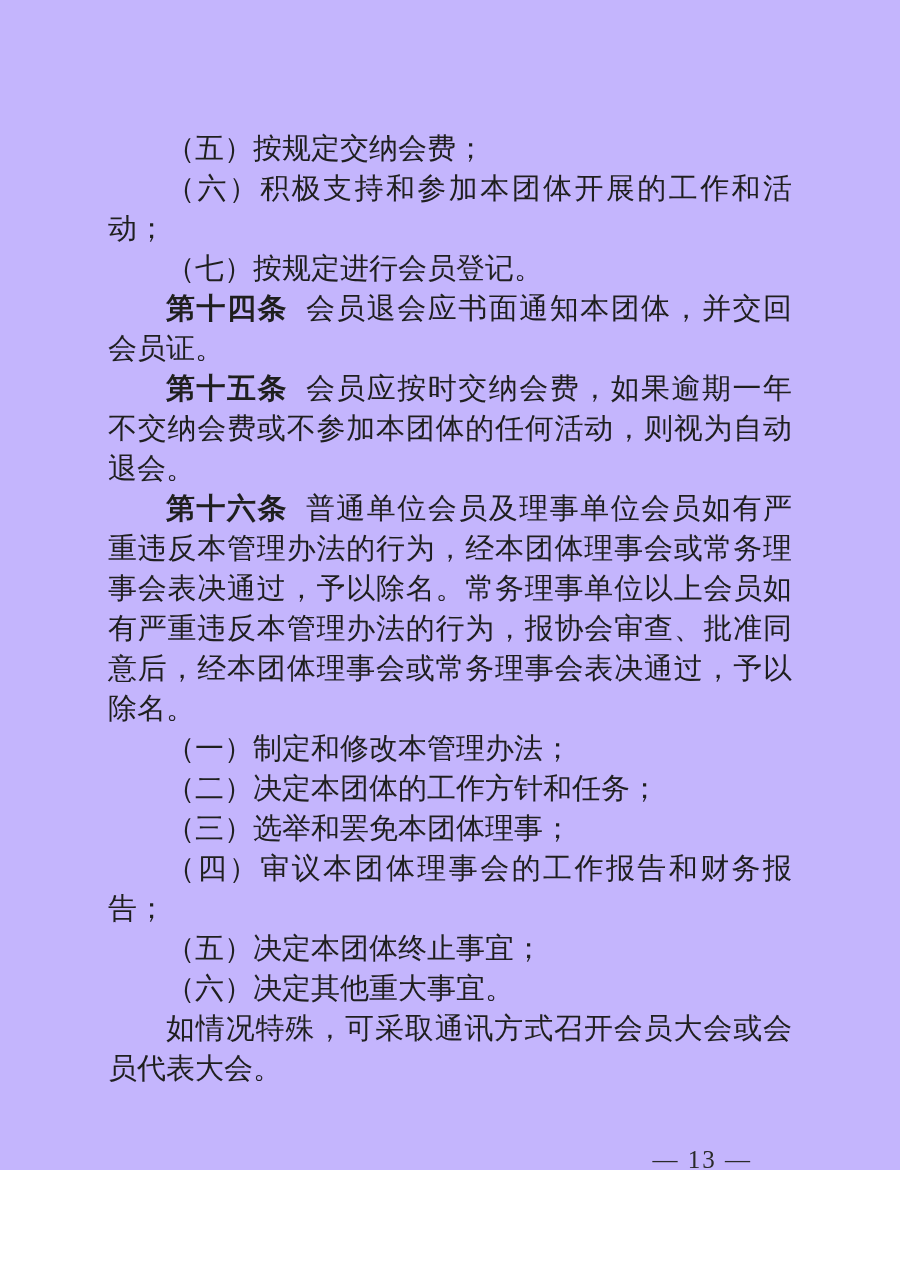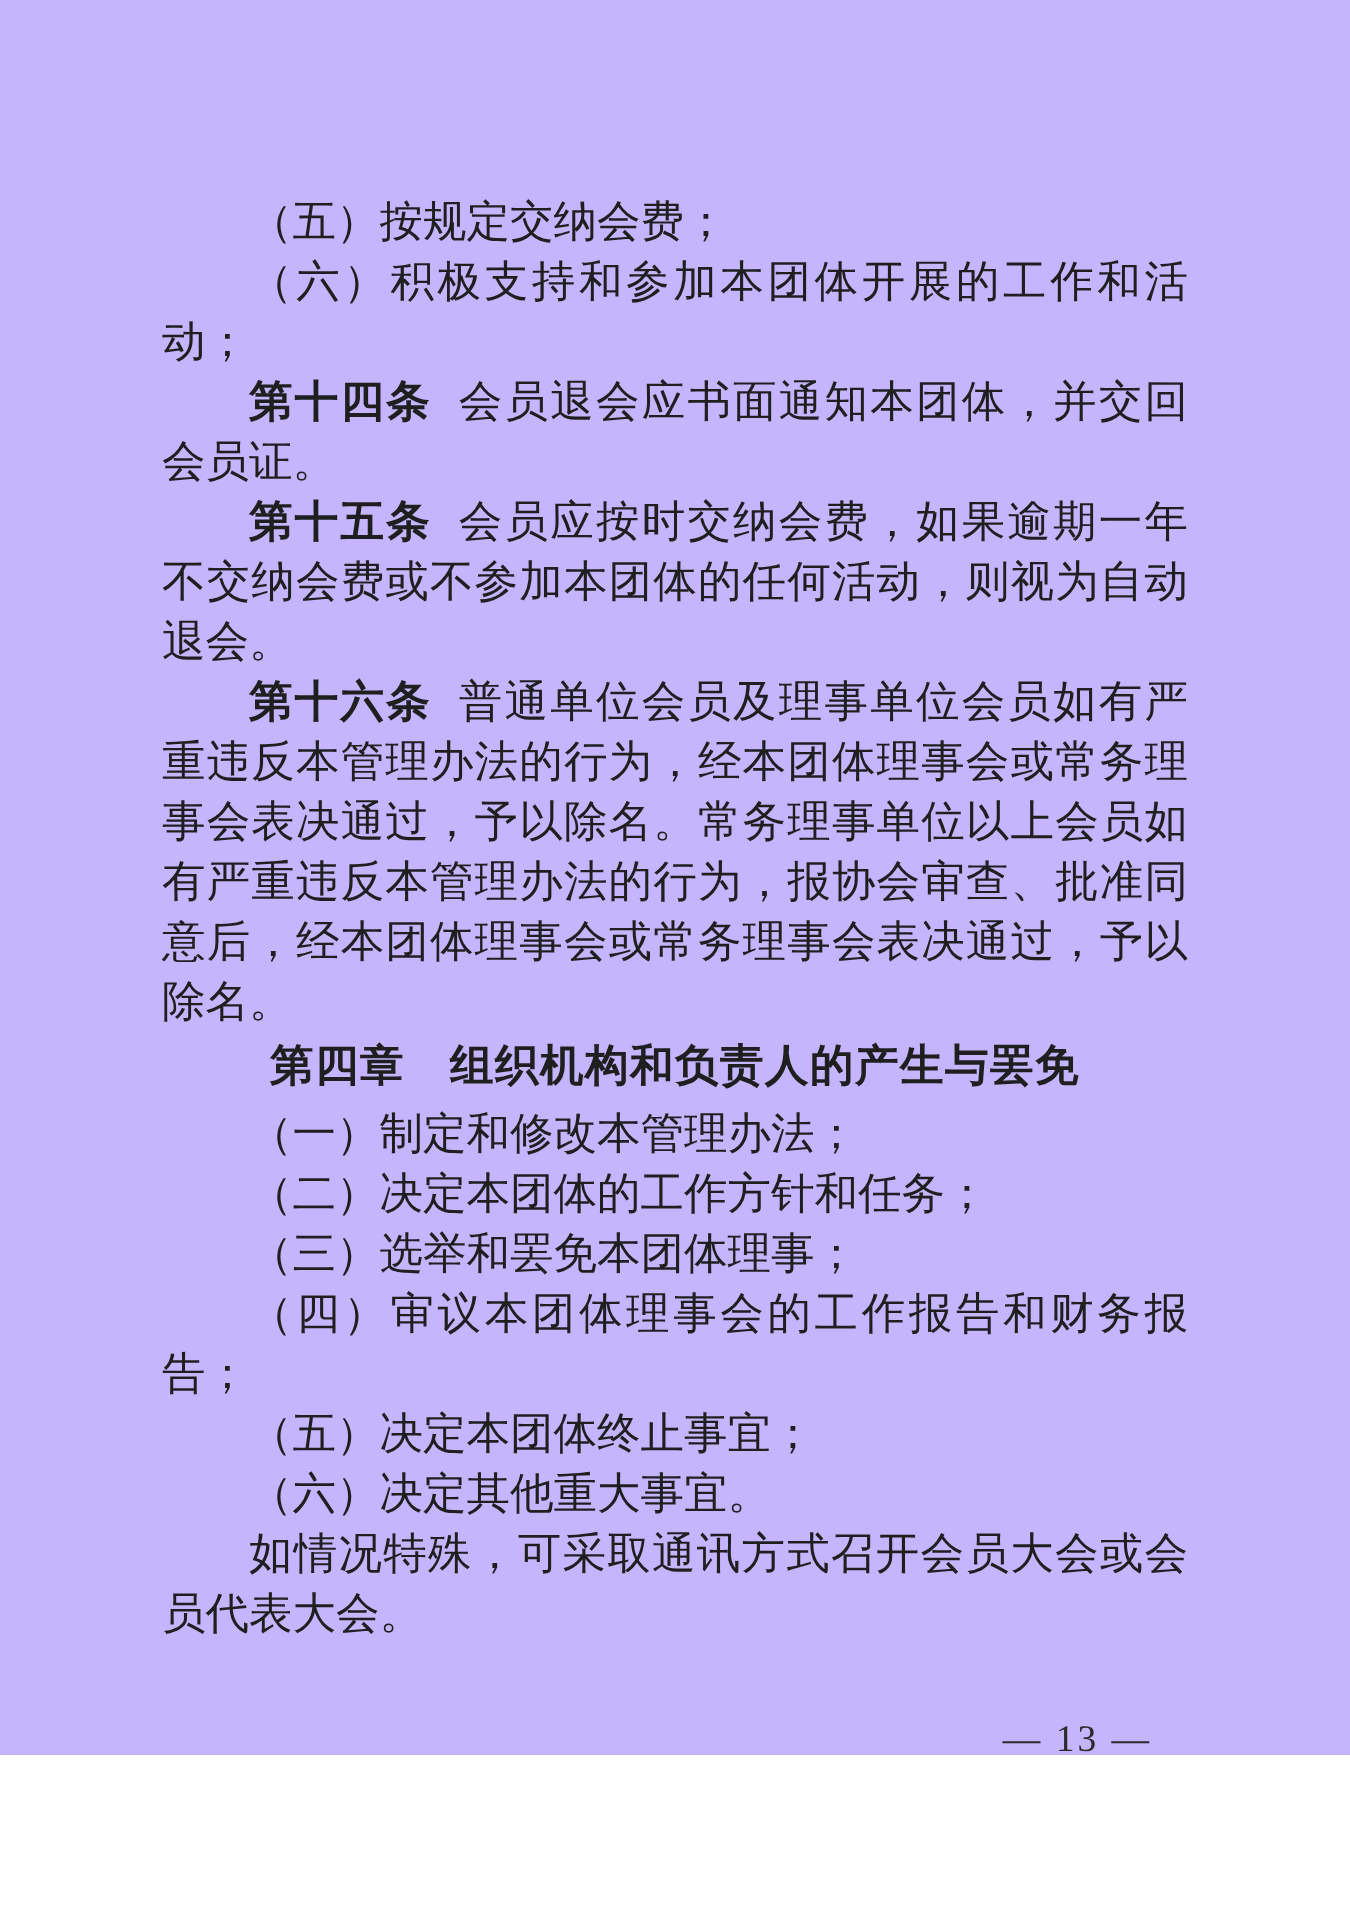--- a/index.html
+++ b/index.html
@@ -39,38 +39,38 @@
     margin: 3px 0 5px 0;
   }
   .lead {
     font-weight: bold;
     margin-right: 0.62em;
   }
   .page-footer {
     position: absolute;
     top: 1146px;
     left: 0;
-    right: 132px;
+    right: 148px;
     text-align: right;
     font-size: 25px;
     color: #2a2a2a;
     letter-spacing: 2px;
   }
 </style>
 </head>
 <body>
 
 <div class="page">
   <main class="body-text" id="doc-body">
       <p class="para item"><span>（五）按规定交纳会费；</span></p>
       <p class="para item"><span>（六）积极支持和参加本团体开展的工作和活动；</span></p>
+      <p class="para item"><span>（七）按规定进行会员登记。</span></p>
       <p class="para article"><b class="lead">第十四条</b><span>会员退会应书面通知本团体，并交回会员证。</span></p>
       <p class="para article"><b class="lead">第十五条</b><span>会员应按时交纳会费，如果逾期一年不交纳会费或不参加本团体的任何活动，则视为自动退会。</span></p>
       <p class="para article"><b class="lead">第十六条</b><span>普通单位会员及理事单位会员如有严重违反本管理办法的行为，经本团体理事会或常务理事会表决通过，予以除名。常务理事单位以上会员如有严重违反本管理办法的行为，报协会审查、批准同意后，经本团体理事会或常务理事会表决通过，予以除名。</span></p>
-      <p class="chapter">第四章　组织机构和负责人的产生与罢免</p>
       <p class="para item"><span>（一）制定和修改本管理办法；</span></p>
       <p class="para item"><span>（二）决定本团体的工作方针和任务；</span></p>
       <p class="para item"><span>（三）选举和罢免本团体理事；</span></p>
       <p class="para item"><span>（四）审议本团体理事会的工作报告和财务报告；</span></p>
       <p class="para item"><span>（五）决定本团体终止事宜；</span></p>
       <p class="para item"><span>（六）决定其他重大事宜。</span></p>
       <p class="para plain"><span>如情况特殊，可采取通讯方式召开会员大会或会员代表大会。</span></p>
     </main>
   <div class="page-footer">
     <span class="page-number">— 13 —</span>

